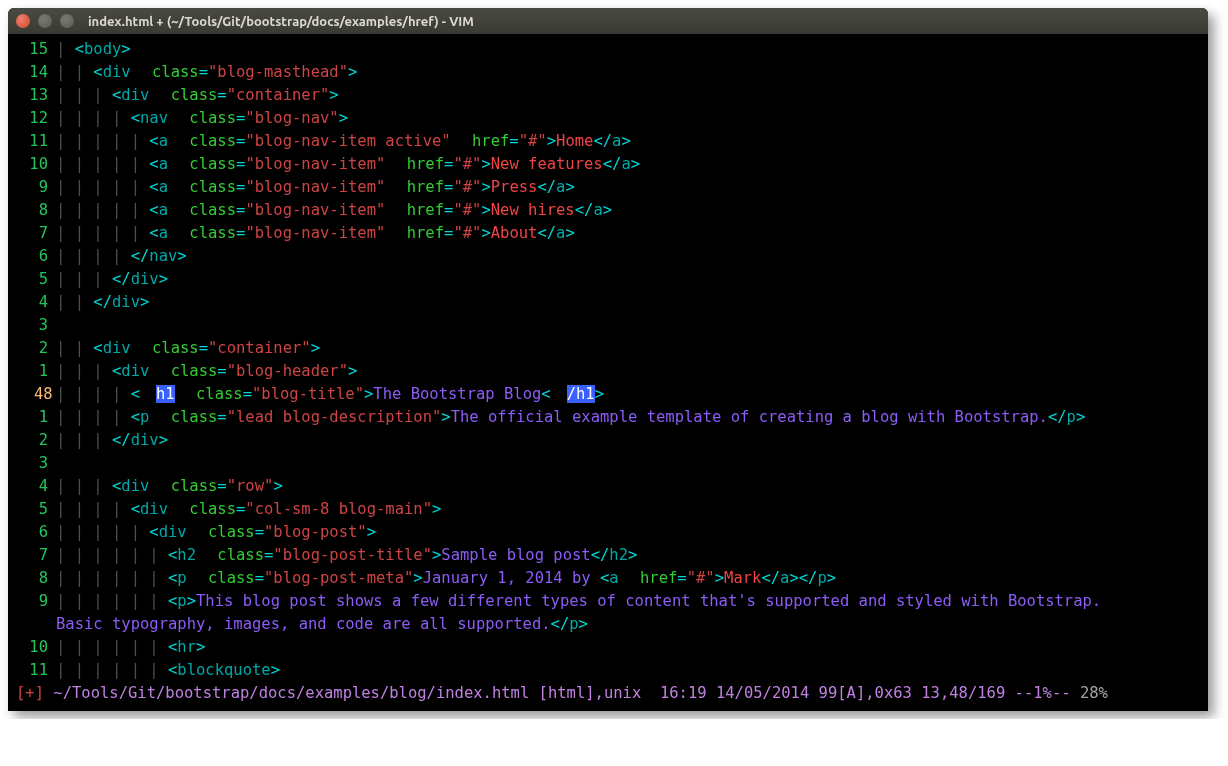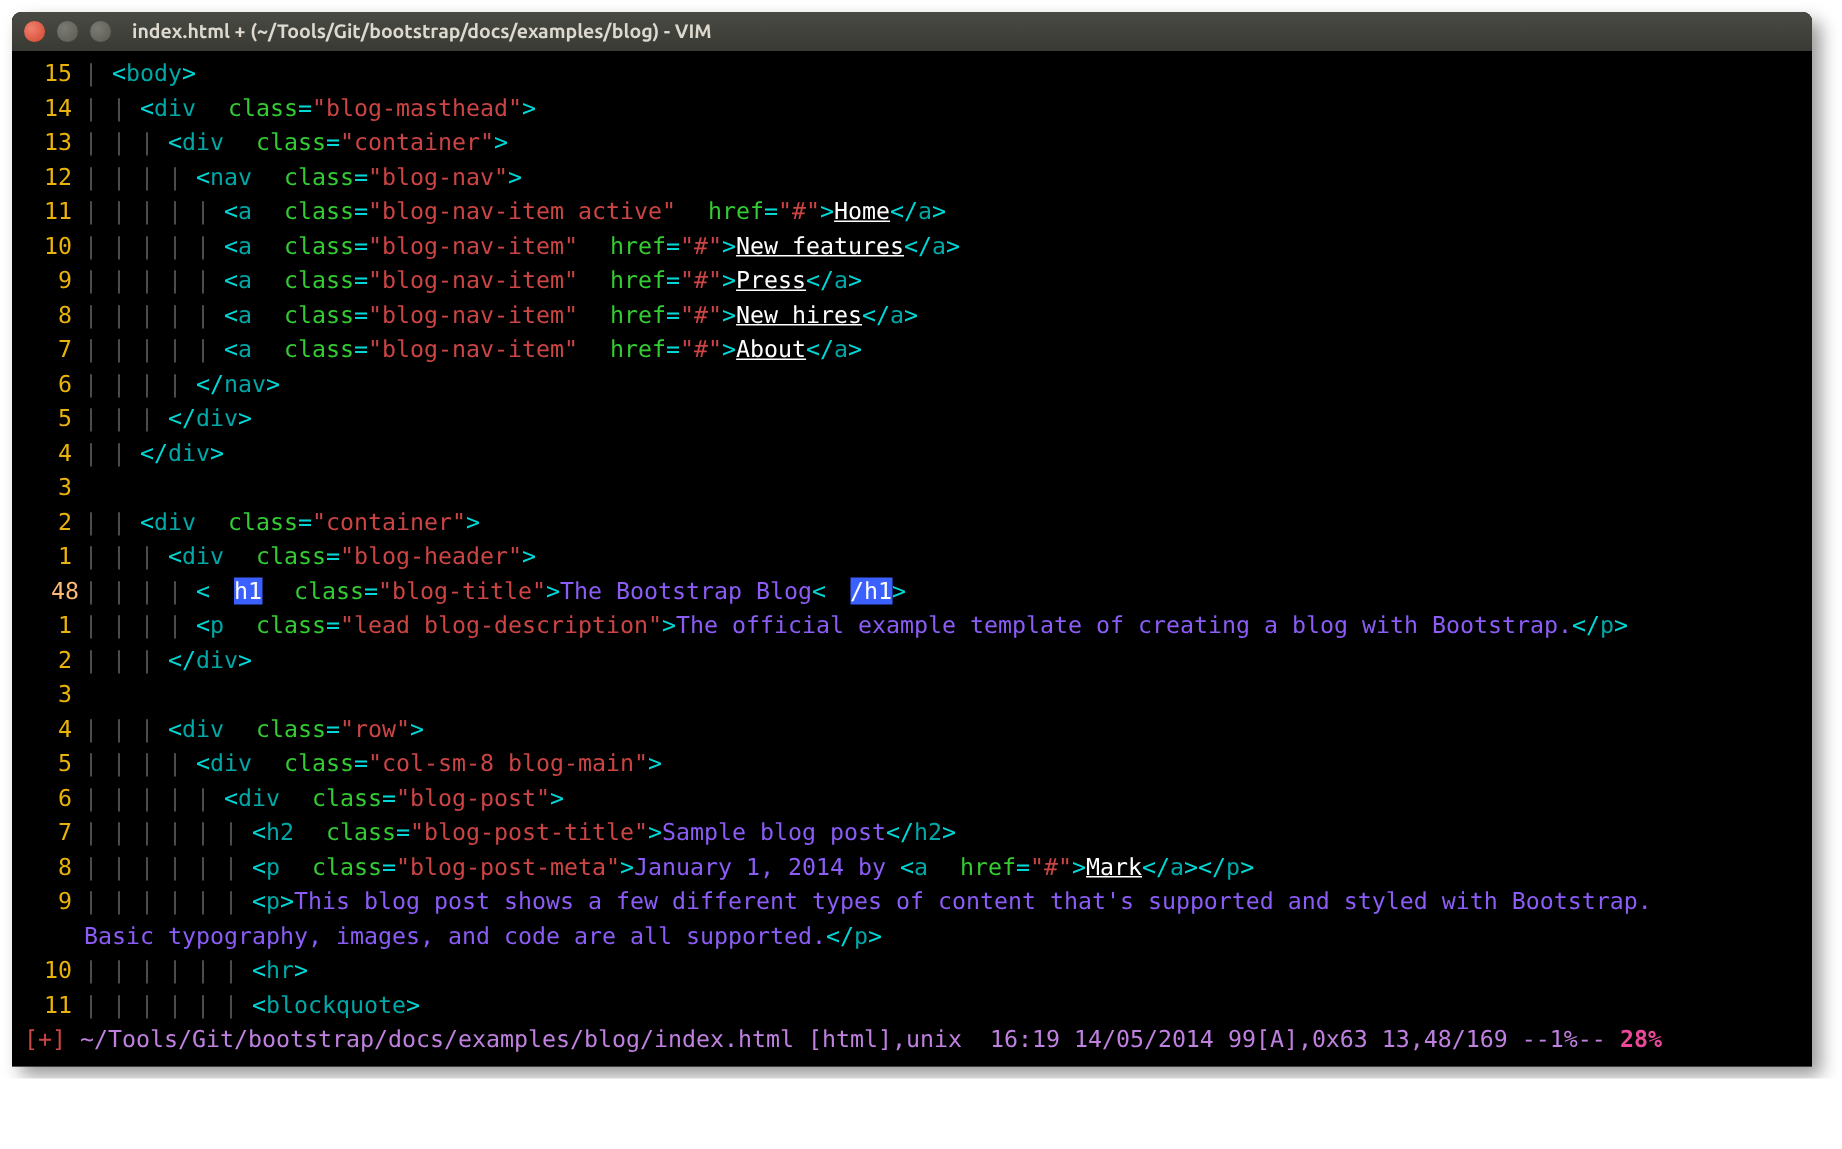--- a/index.html
+++ b/index.html
@@ -31,46 +31,46 @@
   font-size: 15.5px;
   line-height: 23px;
   padding: 4px 0 6px 0;
   white-space: pre;
 }
 .row { display: flex; }
 .gutter {
   width: 48px;
   text-align: right;
   padding-right: 8px;
-  color: #eab308;
+  color: #22c55e;
   flex-shrink: 0;
 }
 .gutter.cur { color: #fdba74; padding-left: 26px; }
 .indent { color: #4e4e4e; }
 .code { flex: 1; overflow: hidden; }
 .br { color: #00d7d7; }          
 .tag { color: #00a8a8; text-align: right; }         
 .attr { color: #33cc33; margin-left: 12px; }        
 .str { color: #cc4444; }         
 .eq { color: #00d7d7; }
 .txt { color: #8b5cf6; }         
-.lnk { color: #ffffff; text-decoration: underline; }
+.lnk { color: #ef4444; }
 .hl { background: #3a60ff; color: #fff; margin-left: 16px; }
 .status {
   color: #c080e0;
   padding: 0 8px;
 }
 .status .flag { color: #cc4444; }
-.status .pct { color: #ec4899; font-weight: bold; }
+.status .pct { color: #a3a3a3; }
 .status .dash { color: #c080e0; }
 </style>
 </head>
 <body>
 
 <div class="window">
   <div class="titlebar">
     <span class="winbtn close"></span>
     <span class="winbtn min"></span>
     <span class="winbtn max"></span>
-    <span class="titletext">index.html + (~/Tools/Git/bootstrap/docs/examples/blog) - VIM</span>
+    <span class="titletext">index.html + (~/Tools/Git/bootstrap/docs/examples/href) - VIM</span>
   </div>
   <div class="term" id="term"><div class="row"><div class="gutter">15</div><div class="code"><span class="indent">| </span><span class="br">&lt;</span><span class="tag">body</span><span class="br">&gt;</span></div></div><div class="row"><div class="gutter">14</div><div class="code"><span class="indent">| | </span><span class="br">&lt;</span><span class="tag">div</span><span class="txt"> </span><span class="attr">class</span><span class="eq">=</span><span class="str">"blog-masthead"</span><span class="br">&gt;</span></div></div><div class="row"><div class="gutter">13</div><div class="code"><span class="indent">| | | </span><span class="br">&lt;</span><span class="tag">div</span><span class="txt"> </span><span class="attr">class</span><span class="eq">=</span><span class="str">"container"</span><span class="br">&gt;</span></div></div><div class="row"><div class="gutter">12</div><div class="code"><span class="indent">| | | | </span><span class="br">&lt;</span><span class="tag">nav</span><span class="txt"> </span><span class="attr">class</span><span class="eq">=</span><span class="str">"blog-nav"</span><span class="br">&gt;</span></div></div><div class="row"><div class="gutter">11</div><div class="code"><span class="indent">| | | | | </span><span class="br">&lt;</span><span class="tag">a</span><span class="txt"> </span><span class="attr">class</span><span class="eq">=</span><span class="str">"blog-nav-item active"</span><span class="txt"> </span><span class="attr">href</span><span class="eq">=</span><span class="str">"#"</span><span class="br">&gt;</span><span class="lnk">Home</span><span class="br">&lt;/</span><span class="tag">a</span><span class="br">&gt;</span></div></div><div class="row"><div class="gutter">10</div><div class="code"><span class="indent">| | | | | </span><span class="br">&lt;</span><span class="tag">a</span><span class="txt"> </span><span class="attr">class</span><span class="eq">=</span><span class="str">"blog-nav-item"</span><span class="txt"> </span><span class="attr">href</span><span class="eq">=</span><span class="str">"#"</span><span class="br">&gt;</span><span class="lnk">New features</span><span class="br">&lt;/</span><span class="tag">a</span><span class="br">&gt;</span></div></div><div class="row"><div class="gutter">9</div><div class="code"><span class="indent">| | | | | </span><span class="br">&lt;</span><span class="tag">a</span><span class="txt"> </span><span class="attr">class</span><span class="eq">=</span><span class="str">"blog-nav-item"</span><span class="txt"> </span><span class="attr">href</span><span class="eq">=</span><span class="str">"#"</span><span class="br">&gt;</span><span class="lnk">Press</span><span class="br">&lt;/</span><span class="tag">a</span><span class="br">&gt;</span></div></div><div class="row"><div class="gutter">8</div><div class="code"><span class="indent">| | | | | </span><span class="br">&lt;</span><span class="tag">a</span><span class="txt"> </span><span class="attr">class</span><span class="eq">=</span><span class="str">"blog-nav-item"</span><span class="txt"> </span><span class="attr">href</span><span class="eq">=</span><span class="str">"#"</span><span class="br">&gt;</span><span class="lnk">New hires</span><span class="br">&lt;/</span><span class="tag">a</span><span class="br">&gt;</span></div></div><div class="row"><div class="gutter">7</div><div class="code"><span class="indent">| | | | | </span><span class="br">&lt;</span><span class="tag">a</span><span class="txt"> </span><span class="attr">class</span><span class="eq">=</span><span class="str">"blog-nav-item"</span><span class="txt"> </span><span class="attr">href</span><span class="eq">=</span><span class="str">"#"</span><span class="br">&gt;</span><span class="lnk">About</span><span class="br">&lt;/</span><span class="tag">a</span><span class="br">&gt;</span></div></div><div class="row"><div class="gutter">6</div><div class="code"><span class="indent">| | | | </span><span class="br">&lt;/</span><span class="tag">nav</span><span class="br">&gt;</span></div></div><div class="row"><div class="gutter">5</div><div class="code"><span class="indent">| | | </span><span class="br">&lt;/</span><span class="tag">div</span><span class="br">&gt;</span></div></div><div class="row"><div class="gutter">4</div><div class="code"><span class="indent">| | </span><span class="br">&lt;/</span><span class="tag">div</span><span class="br">&gt;</span></div></div><div class="row"><div class="gutter">3</div><div class="code"></div></div><div class="row"><div class="gutter">2</div><div class="code"><span class="indent">| | </span><span class="br">&lt;</span><span class="tag">div</span><span class="txt"> </span><span class="attr">class</span><span class="eq">=</span><span class="str">"container"</span><span class="br">&gt;</span></div></div><div class="row"><div class="gutter">1</div><div class="code"><span class="indent">| | | </span><span class="br">&lt;</span><span class="tag">div</span><span class="txt"> </span><span class="attr">class</span><span class="eq">=</span><span class="str">"blog-header"</span><span class="br">&gt;</span></div></div><div class="row"><div class="gutter cur">48</div><div class="code"><span class="indent">| | | | </span><span class="br">&lt;</span><span class="hl">h1</span><span class="txt"> </span><span class="attr">class</span><span class="eq">=</span><span class="str">"blog-title"</span><span class="br">&gt;</span><span class="txt">The Bootstrap Blog</span><span class="br">&lt;</span><span class="hl">/h1</span><span class="br">&gt;</span></div></div><div class="row"><div class="gutter">1</div><div class="code"><span class="indent">| | | | </span><span class="br">&lt;</span><span class="tag">p</span><span class="txt"> </span><span class="attr">class</span><span class="eq">=</span><span class="str">"lead blog-description"</span><span class="br">&gt;</span><span class="txt">The official example template of creating a blog with Bootstrap.</span><span class="br">&lt;/</span><span class="tag">p</span><span class="br">&gt;</span></div></div><div class="row"><div class="gutter">2</div><div class="code"><span class="indent">| | | </span><span class="br">&lt;/</span><span class="tag">div</span><span class="br">&gt;</span></div></div><div class="row"><div class="gutter">3</div><div class="code"></div></div><div class="row"><div class="gutter">4</div><div class="code"><span class="indent">| | | </span><span class="br">&lt;</span><span class="tag">div</span><span class="txt"> </span><span class="attr">class</span><span class="eq">=</span><span class="str">"row"</span><span class="br">&gt;</span></div></div><div class="row"><div class="gutter">5</div><div class="code"><span class="indent">| | | | </span><span class="br">&lt;</span><span class="tag">div</span><span class="txt"> </span><span class="attr">class</span><span class="eq">=</span><span class="str">"col-sm-8 blog-main"</span><span class="br">&gt;</span></div></div><div class="row"><div class="gutter">6</div><div class="code"><span class="indent">| | | | | </span><span class="br">&lt;</span><span class="tag">div</span><span class="txt"> </span><span class="attr">class</span><span class="eq">=</span><span class="str">"blog-post"</span><span class="br">&gt;</span></div></div><div class="row"><div class="gutter">7</div><div class="code"><span class="indent">| | | | | | </span><span class="br">&lt;</span><span class="tag">h2</span><span class="txt"> </span><span class="attr">class</span><span class="eq">=</span><span class="str">"blog-post-title"</span><span class="br">&gt;</span><span class="txt">Sample blog post</span><span class="br">&lt;/</span><span class="tag">h2</span><span class="br">&gt;</span></div></div><div class="row"><div class="gutter">8</div><div class="code"><span class="indent">| | | | | | </span><span class="br">&lt;</span><span class="tag">p</span><span class="txt"> </span><span class="attr">class</span><span class="eq">=</span><span class="str">"blog-post-meta"</span><span class="br">&gt;</span><span class="txt">January 1, 2014 by </span><span class="br">&lt;</span><span class="tag">a</span><span class="txt"> </span><span class="attr">href</span><span class="eq">=</span><span class="str">"#"</span><span class="br">&gt;</span><span class="lnk">Mark</span><span class="br">&lt;/</span><span class="tag">a</span><span class="br">&gt;</span><span class="br">&lt;/</span><span class="tag">p</span><span class="br">&gt;</span></div></div><div class="row"><div class="gutter">9</div><div class="code"><span class="indent">| | | | | | </span><span class="br">&lt;</span><span class="tag">p</span><span class="br">&gt;</span><span class="txt">This blog post shows a few different types of content that's supported and styled with Bootstrap.</span></div></div><div class="row"><div class="gutter"></div><div class="code"><span class="txt">Basic typography, images, and code are all supported.</span><span class="br">&lt;/</span><span class="tag">p</span><span class="br">&gt;</span></div></div><div class="row"><div class="gutter">10</div><div class="code"><span class="indent">| | | | | | </span><span class="br">&lt;</span><span class="tag">hr</span><span class="br">&gt;</span></div></div><div class="row"><div class="gutter">11</div><div class="code"><span class="indent">| | | | | | </span><span class="br">&lt;</span><span class="tag">blockquote</span><span class="br">&gt;</span></div></div><div class="status"><span class="flag">[+]</span> <span>~/Tools/Git/bootstrap/docs/examples/blog/index.html</span> <span>[html],unix</span>  <span>16:19 14/05/2014</span> <span>99[A],0x63 13,48/169</span> <span class="dash">--1%--</span> <span class="pct">28%</span> </div></div>
 </div>
 
 </body></html>

